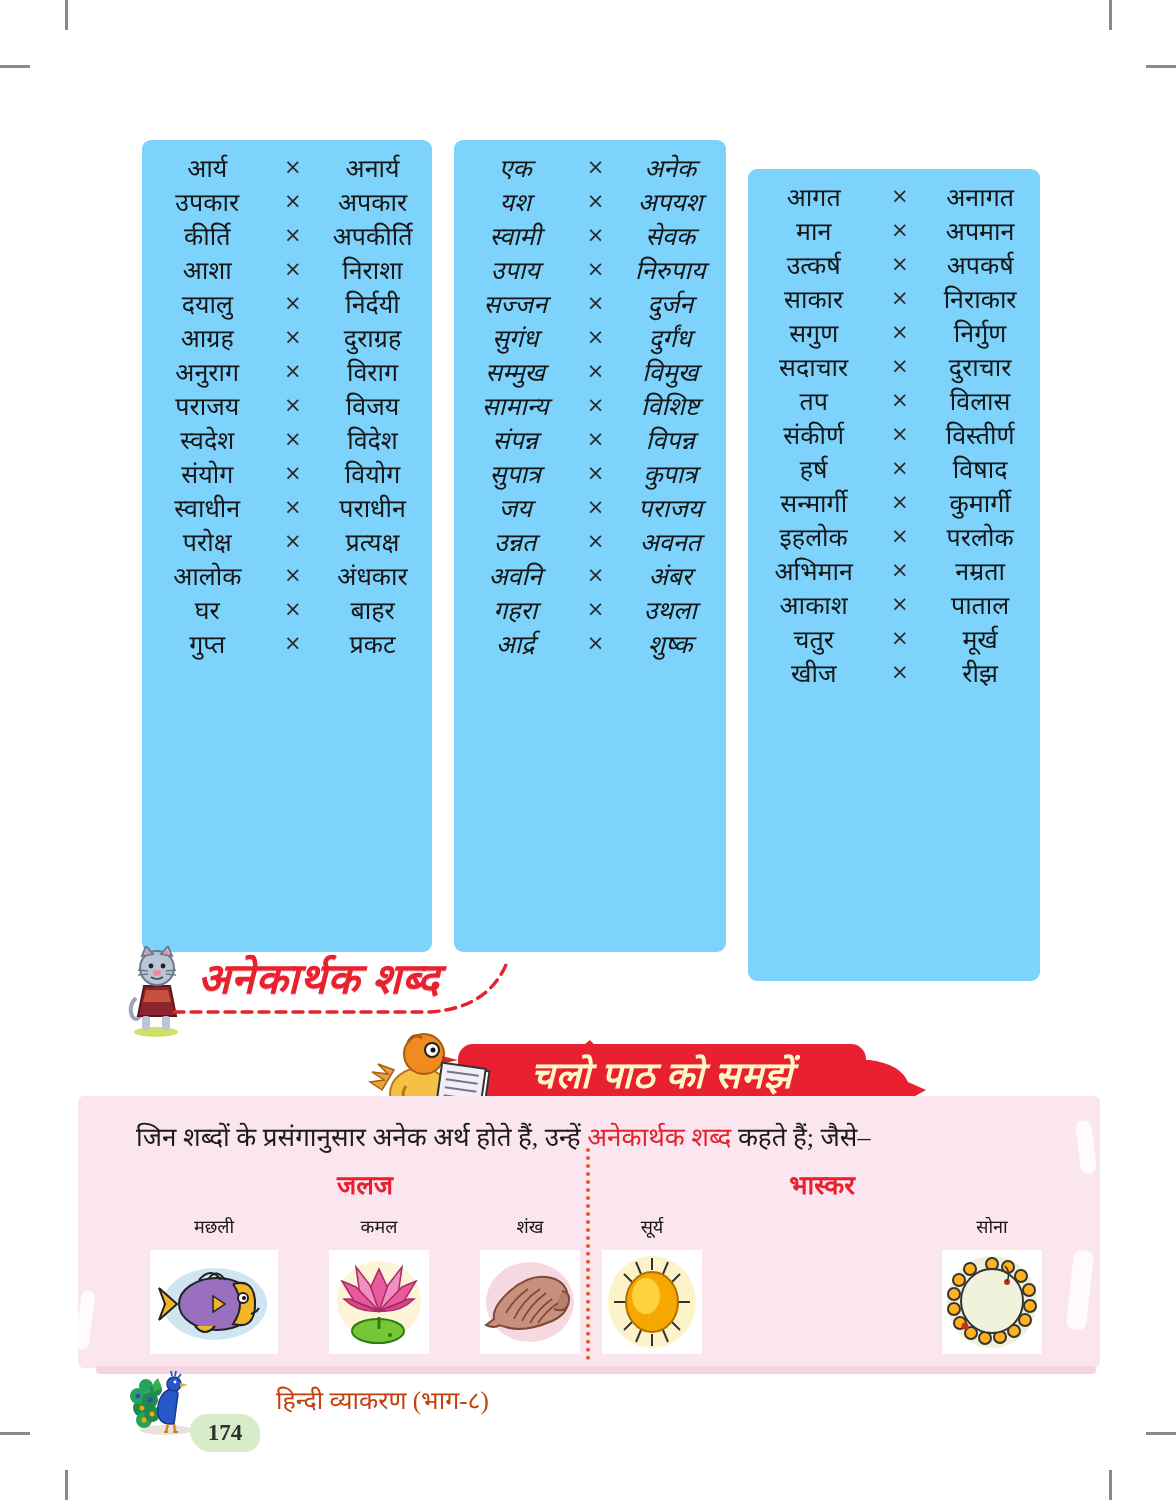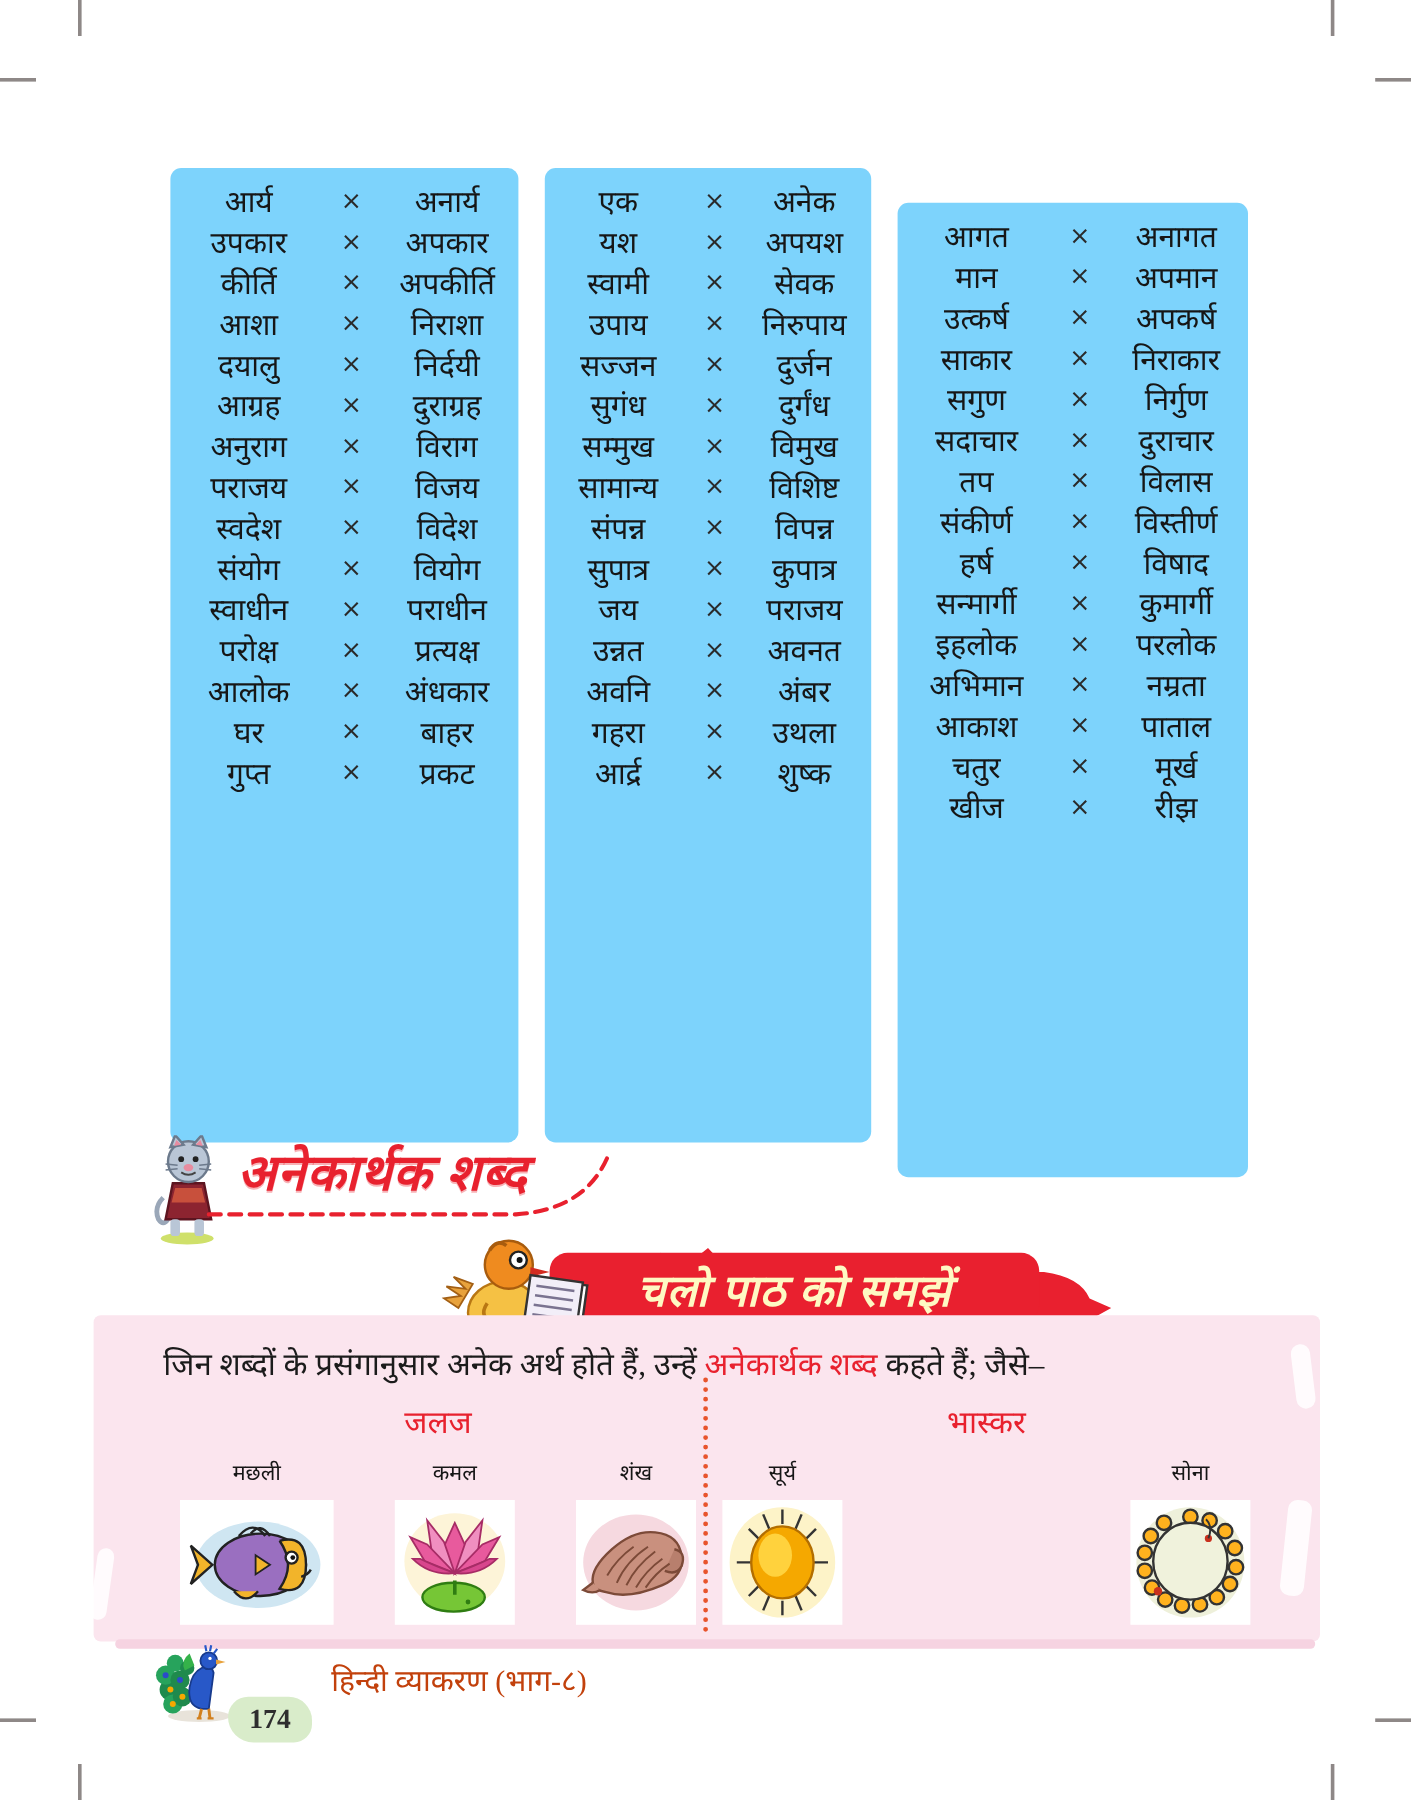--- a/index.html
+++ b/index.html
@@ -12,21 +12,21 @@
   .crop.v { width:3px; height:30px; }
   .crop.h { width:30px; height:3px; }
 
   
   .columns-row { position:absolute; left:142px; top:140px; width:898px;
                  display:flex; justify-content:space-between; }
   .antonym-column { background:#7dd3fc; border-radius:9px; height:812px;
                     display:flex; flex-direction:column; justify-content:flex-start;
                     padding:10px 0; }
   .antonym-column:nth-child(1){ width:290px; }
-  .antonym-column:nth-child(2){ width:272px; }
+  .antonym-column:nth-child(2){ width:272px;font-style:italic; }
   .antonym-column:nth-child(3){ width:292px;margin-top:29px; }
   .pair-row { display:grid; grid-template-columns:45% 14% 41%; align-items:center; }
   .pair-row .w { text-align:center; font-size:25px; color:#161616; }
   .pair-row .cross { text-align:center; font-size:21px; color:#2a2a2a;
                      font-family:"DejaVu Sans", sans-serif; }
 
   
   .heading-wrap { position:absolute; left:126px; top:944px; width:560px; height:100px; }
   .cat-svg { position:absolute; left:0; top:2px; }
   .section-heading { position:absolute; left:72px; top:14px; font-size:42px; line-height:1;
@@ -51,21 +51,21 @@
   .pink-tail { position:absolute; left:96px; top:1366px; width:1000px; height:8px;
                background:#f6d3e1; border-radius:4px; }
 
   .intro-line { position:absolute; left:136px; top:1118px; width:960px;
                 font-size:26px; color:#1b1b1b; white-space:nowrap; }
   .intro-line .hl { color:#e8212e; }
 
   .example-group { position:absolute; top:1166px; }
   .example-group.left  { left:150px; width:430px; }
   .example-group.right { left:602px; width:440px; }
-  .group-label { text-align:center; font-size:26px; font-weight:normal; color:#e8212e; }
+  .group-label { text-align:center; font-size:26px; font-weight:bold; color:#e8212e; }
   .meanings { display:flex; justify-content:space-between; margin-top:12px; }
   .meaning-cell { text-align:center; }
   .meaning-word { font-size:18px; color:#161616; }
   .img-box { margin:12px auto 0; background:#ffffff; width:100px; height:104px;
              display:flex; align-items:center; justify-content:center; }
   .img-box.wide { width:128px; }
 
   .dotted-divider { position:absolute; left:586px; top:1148px; height:212px; width:0;
                     border-left:4px dotted #e8542c; }
 

